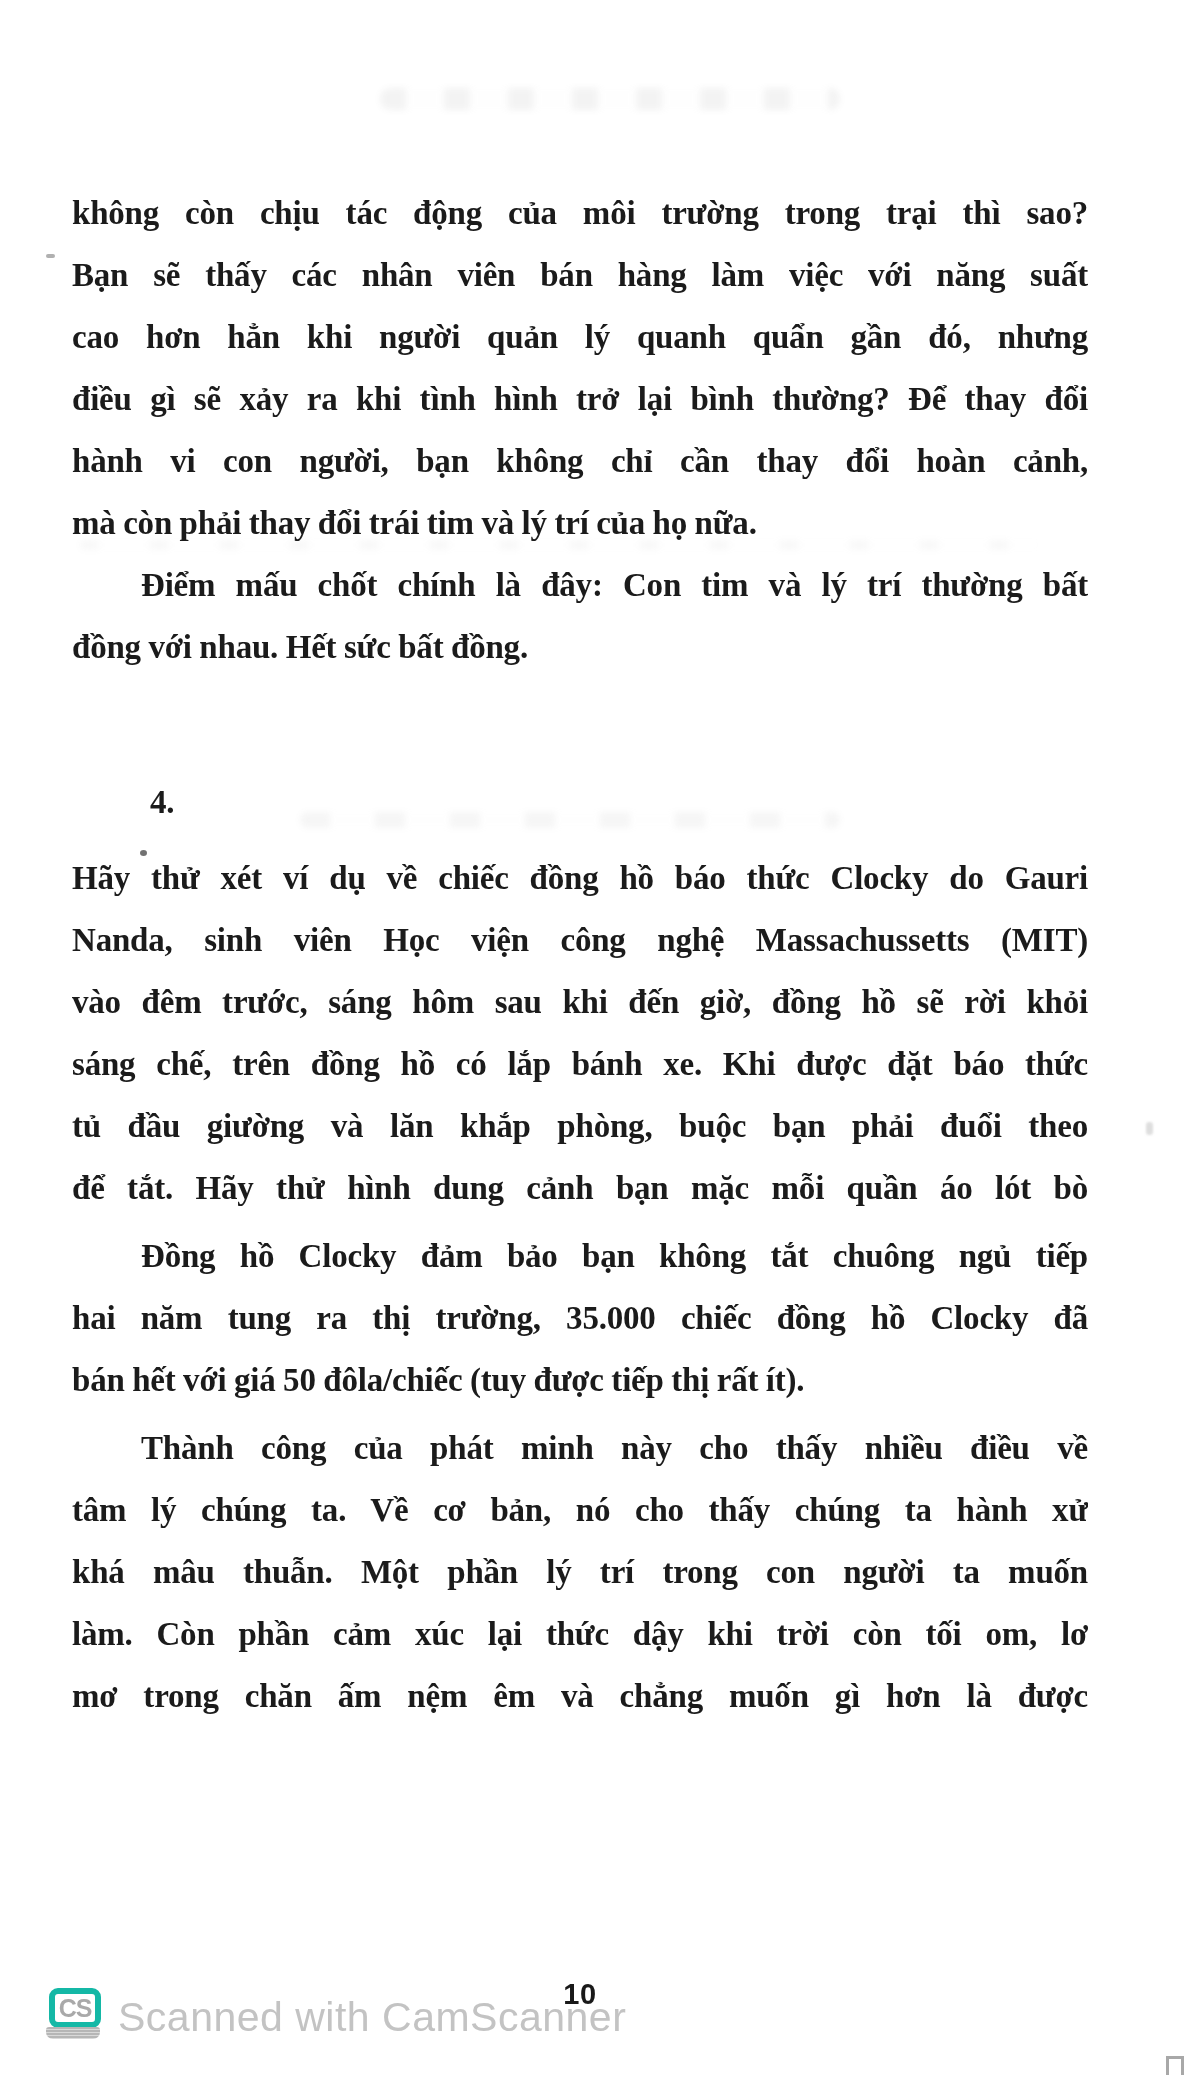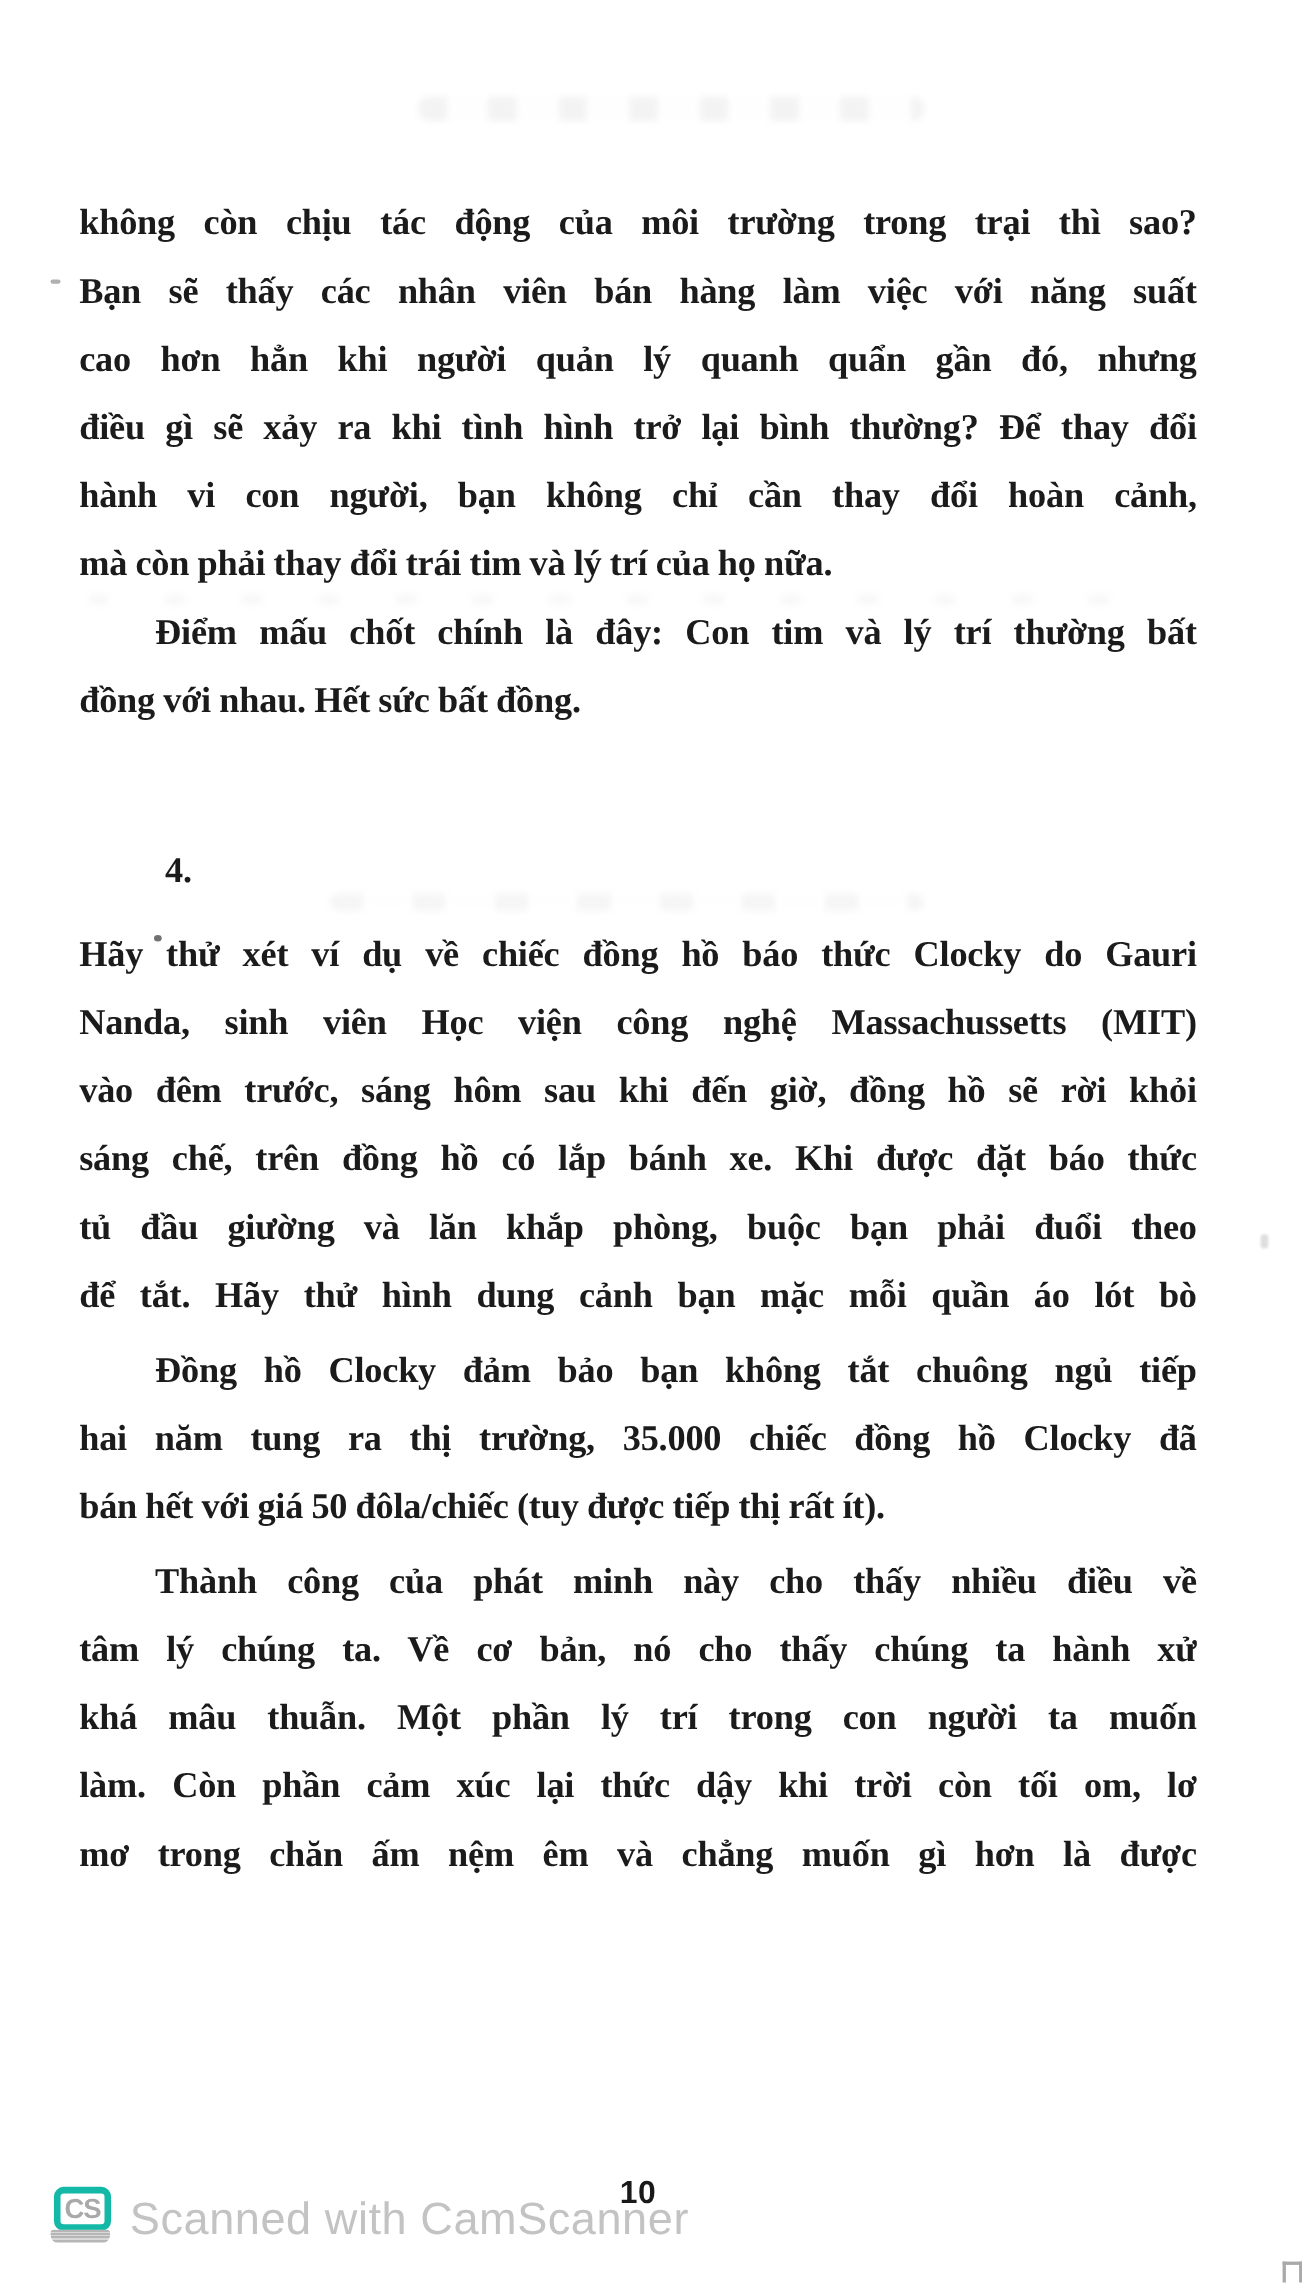--- a/index.html
+++ b/index.html
@@ -6,21 +6,21 @@
   .page{
     position:relative;
     width:1184px;height:2080px;
     background:#ffffff;
     overflow:hidden;
     font-family:"Liberation Serif","DejaVu Serif",serif;
   }
   
   .text-block{
     position:absolute;
-    left:72px;top:172px;
+    left:72px;top:182px;
     width:1016px;
     color:#1b1b1b;
     font-size:33px;
     font-weight:700;
     letter-spacing:-0.2px;
   }
   .para{margin:0;}
   .para + .para{margin-top:0;}
   .para.p2{margin-top:0;}
   .para.heading{margin-top:93px;}

